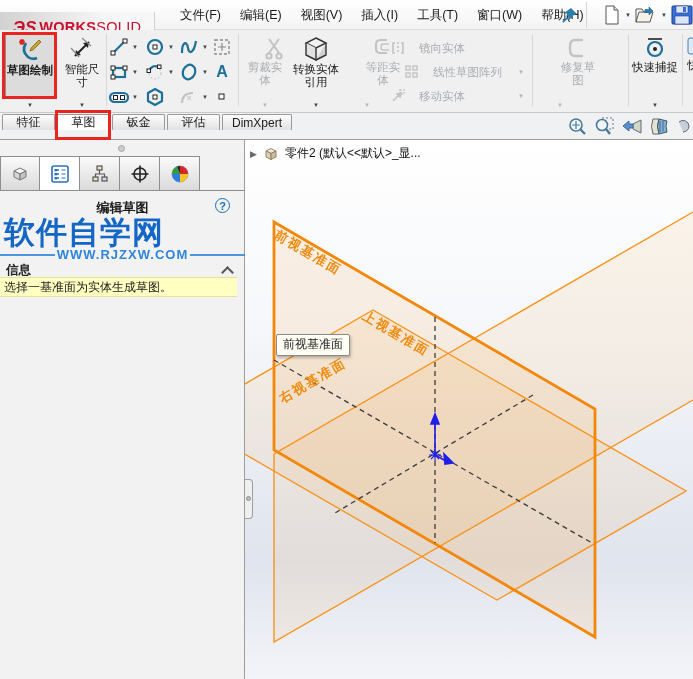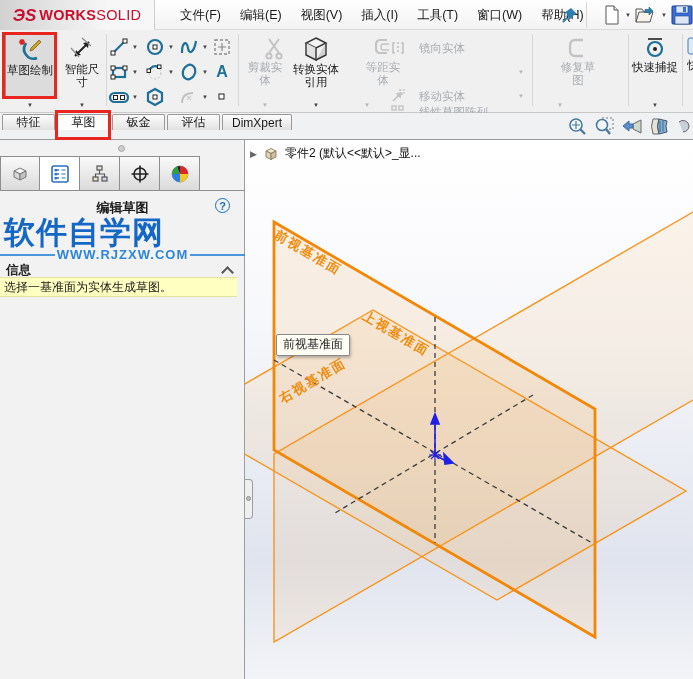--- a/index.html
+++ b/index.html
@@ -3,21 +3,21 @@
 <meta charset="utf-8">
 <style>
   html,body{margin:0;padding:0;background:#e9e9e9;}
   *{box-sizing:border-box;}
   #app{position:relative;width:693px;height:679px;overflow:hidden;background:#f0f0f0;
        font-family:"Liberation Sans","DejaVu Sans",sans-serif;color:#1a1a1a;}
 
   
   .menubar{position:absolute;top:0;left:0;width:693px;height:30px;
            background:linear-gradient(#ffffff,#f3f3f3);border-bottom:1px solid #dcdcdc;}
-  .logo{position:absolute;left:0;top:0;width:155px;height:30px;
+  .logo{position:absolute;left:0;top:12px;width:155px;height:30px;
         background:linear-gradient(90deg,#d2d2d2,#f7f7f7 70%);
         border-right:1px solid #cfcfcf;display:flex;align-items:center;justify-content:center;gap:3px;}
   .brand-mark{color:#c8102e;font-weight:bold;font-style:italic;font-size:17px;line-height:1;}
   .brand-bold{color:#c8102e;font-weight:bold;font-size:14.5px;letter-spacing:.3px;}
   .brand-light{color:#c8102e;font-weight:normal;font-size:14.5px;letter-spacing:.3px;}
   .menus{position:absolute;left:180px;top:0;height:30px;display:flex;align-items:center;gap:19px;font-size:12.5px;}
   .menu-item{white-space:nowrap;cursor:default;}
   .pin{position:absolute;left:560px;top:5px;width:20px;height:20px;}
   .mb-sep{position:absolute;left:586px;top:2px;width:1px;height:26px;background:#d5d5d5;}
   .quickicons{position:absolute;right:0;top:0;height:30px;display:flex;align-items:center;gap:2px;padding-right:0;}
@@ -148,21 +148,21 @@
             <rect x="5" y="1" width="12" height="7" fill="#dce6f8" stroke="#1c3f88" stroke-width=".6"></rect>
             <rect x="4" y="11" width="14" height="8" fill="#dce6f8" stroke="#1c3f88" stroke-width=".6"></rect>
             <rect x="12" y="2" width="3" height="5" fill="#3a6fd8"></rect>
           </svg>
       </span>
     </div>
   </div>
 
   <div class="ribbon">
 
-    <div class="bigbtn pressed" style="left:5px;width:50px;">
+    <div class="bigbtn pressed" style="left:5px;width:50px;font-weight:bold;">
       <span>
         <svg width="26" height="26" viewBox="0 0 26 26">
           <path d="M9 6 q-5 8 2 14 q4 3 9 1" fill="none" stroke="#1d7098" stroke-width="2.6"></path>
           <g stroke="#d22" stroke-width="1.4">
               <path d="M5 2 v6 M2 5 h6 M3 2.8 l4 4.4 M7 2.8 l-4 4.4"></path>
             </g>
           <path d="M22 3 l2 2 -8 8 -3 1 1-3 z" fill="#c9a227" stroke="#6e5a12" stroke-width=".7"></path>
         </svg>
       </span>
       <span class="lbl">草图绘制</span>
@@ -337,21 +337,21 @@
       <span>
         <svg width="16" height="16" viewBox="0 0 16 16">
             <g stroke="#c3c3c3" fill="none" stroke-width="1.6">
               <path d="M5 3 h-2 v10 h2 M11 3 h2 v10 h-2"></path>
               <path d="M8 2 v12" stroke-dasharray="2 2"></path>
             </g>
           </svg>
       </span>
       <span>镜向实体</span>
     </div>
-    <div class="rowitem disabled" style="left:390px;top:32px;margin-top:40px;">
+    <div class="rowitem disabled" style="left:404px;top:32px;">
       <span>
         <svg width="16" height="16" viewBox="0 0 16 16">
             <g fill="none" stroke="#c3c3c3" stroke-width="1.4">
               <rect x="2" y="2" width="4" height="4"></rect>
               <rect x="9" y="2" width="4" height="4"></rect>
               <rect x="2" y="9" width="4" height="4"></rect>
               <rect x="9" y="9" width="4" height="4"></rect>
             </g>
           </svg>
       </span>

